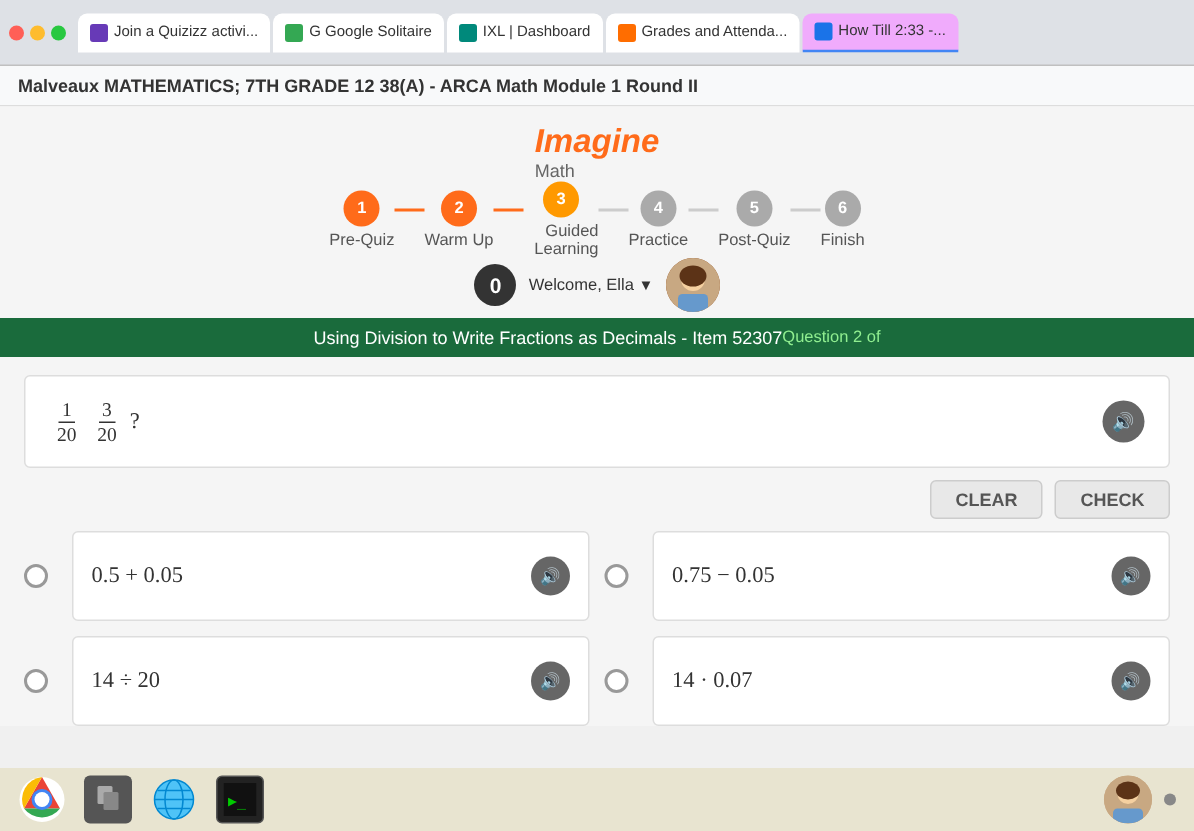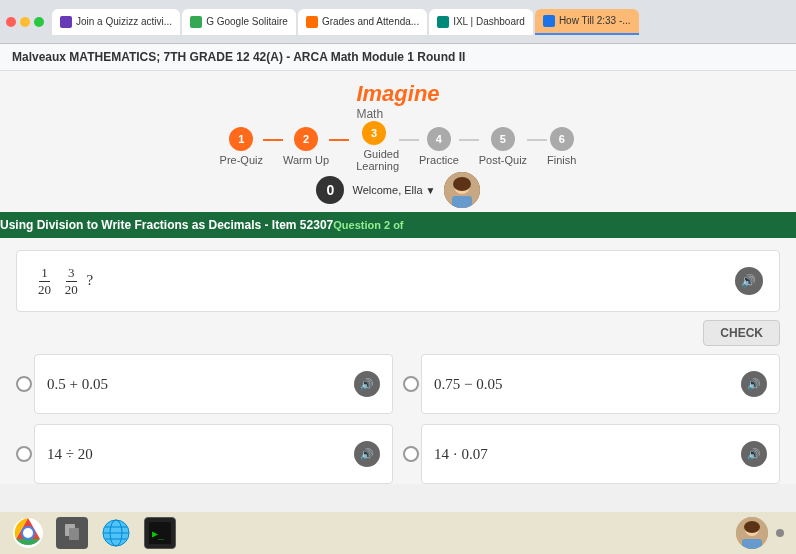--- a/index.html
+++ b/index.html
@@ -48,21 +48,21 @@
       white-space: nowrap;
       height: 26px;
       display: flex;
       align-items: center;
       gap: 4px;
       cursor: pointer;
       max-width: 130px;
       overflow: hidden;
     }
     .tab.active {
-      background: #fdba74;
+      background: #f0abfc;
       border-bottom: 2px solid #4285f4;
     }
     .tab-icon {
       width: 12px; height: 12px;
       background: #4285f4;
       border-radius: 2px;
       flex-shrink: 0;
     }
     .tab-icon.orange { background: #ff6d00; }
     .tab-icon.green { background: #34a853; }
@@ -187,23 +187,23 @@
       align-items: flex-end;
       justify-content: center;
     }
 
     
     .question-bar {
       background: #1a6b3c;
       color: white;
       padding: 6px 0;
       font-size: 12px;
-      font-weight: 700;
-      display: flex;
-      justify-content: flex-start;
+      font-weight: 400;
+      display: flex;
+      justify-content: center;
       align-items: center;
     }
     .question-number {
       font-size: 11px;
       color: #90ee90;
     }
 
     
     .question-area {
       background: white;
@@ -280,21 +280,21 @@
     
     .options-grid {
       display: grid;
       grid-template-columns: 1fr 1fr;
       gap: 10px;
       margin: 4px 16px;
     }
     .option-item {
       display: flex;
       align-items: center;
-      gap: 2px;
+      gap: 16px;
     }
     .option-radio {
       width: 16px;
       height: 16px;
       border-radius: 50%;
       border: 2px solid #999;
       flex-shrink: 0;
       cursor: pointer;
       background: white;
     }
@@ -378,36 +378,36 @@
     <div class="tab-group">
       <div class="tab">
         <div class="tab-icon purple"></div>
         <span>Join a Quizizz activi...</span>
       </div>
       <div class="tab">
         <div class="tab-icon green"></div>
         <span>G Google Solitaire</span>
       </div>
       <div class="tab">
+        <div class="tab-icon teal"></div>
+        <span>IXL | Dashboard</span>
+      </div>
+      <div class="tab">
         <div class="tab-icon orange"></div>
         <span>Grades and Attenda...</span>
-      </div>
-      <div class="tab">
-        <div class="tab-icon teal"></div>
-        <span>IXL | Dashboard</span>
       </div>
       <div class="tab active">
         <div class="tab-icon blue-dark"></div>
         <span>How Till 2:33 -...</span>
       </div>
     </div>
   </div>
 
   <div class="title-bar">
-    <span>Malveaux MATHEMATICS; 7TH GRADE 12 42(A) - ARCA Math Module 1 Round II</span>
+    <span>Malveaux MATHEMATICS; 7TH GRADE 12 38(A) - ARCA Math Module 1 Round II</span>
   </div>
 
   <div class="main-content">
 
     <div class="imagine-header">
       <div class="imagine-logo">
         <span class="imagine">Imagine</span>
         <span class="math">Math</span>
       </div>
 
@@ -494,20 +494,21 @@
             <span class="numerator">3</span>
             <span class="denominator">20</span>
           </span>
           <span>?</span>
         </span>
       </div>
       <div class="audio-icon">🔊</div>
     </div>
 
     <div class="buttons-row">
+      <button class="btn-clear">CLEAR</button>
       <button class="btn-check">CHECK</button>
     </div>
 
     <div class="options-grid">
 
       <div class="option-item">
         <div class="option-radio"></div>
         <div class="option-card">
           <span class="math-expr">0.5 + 0.05</span>
           <div class="audio-btn">🔊</div>

